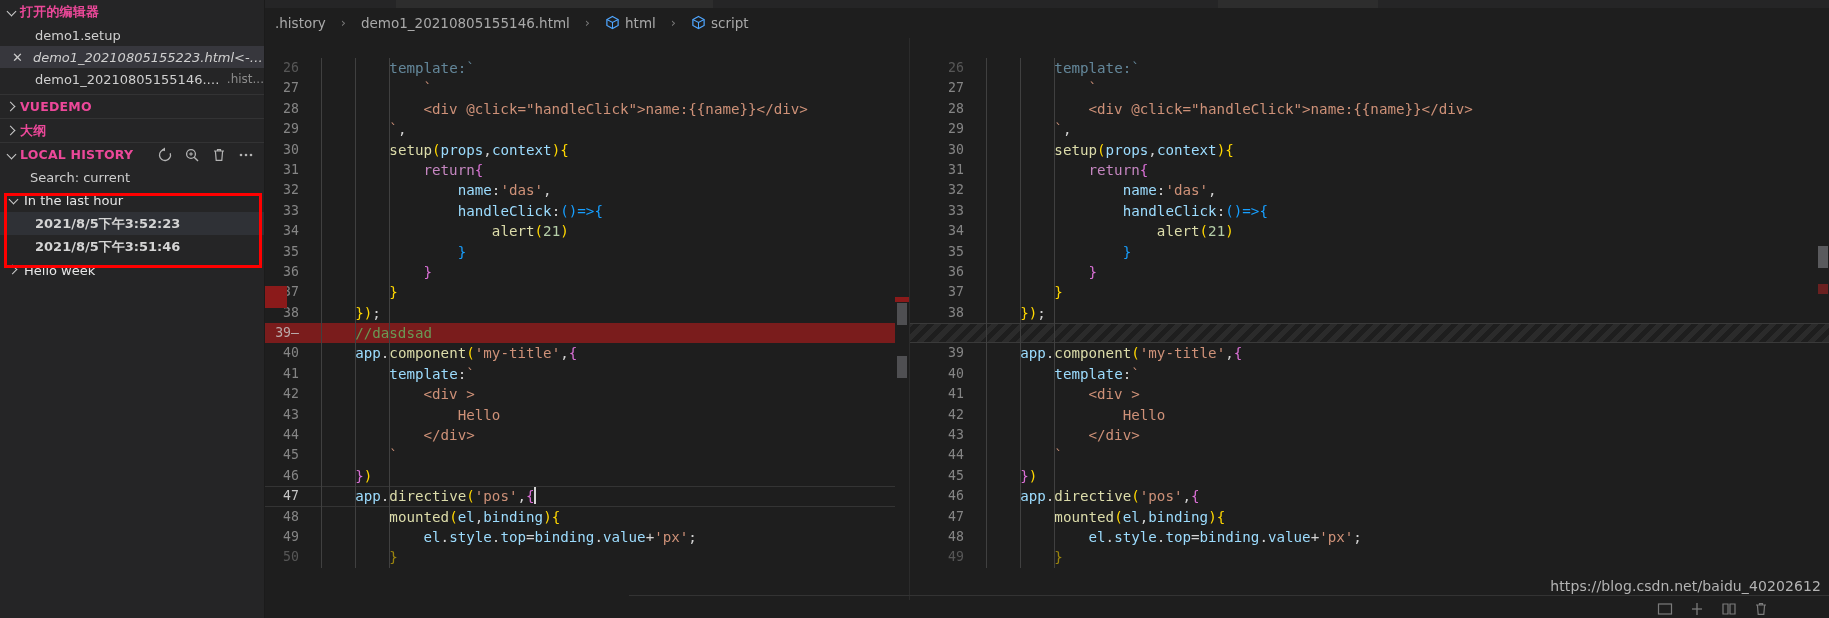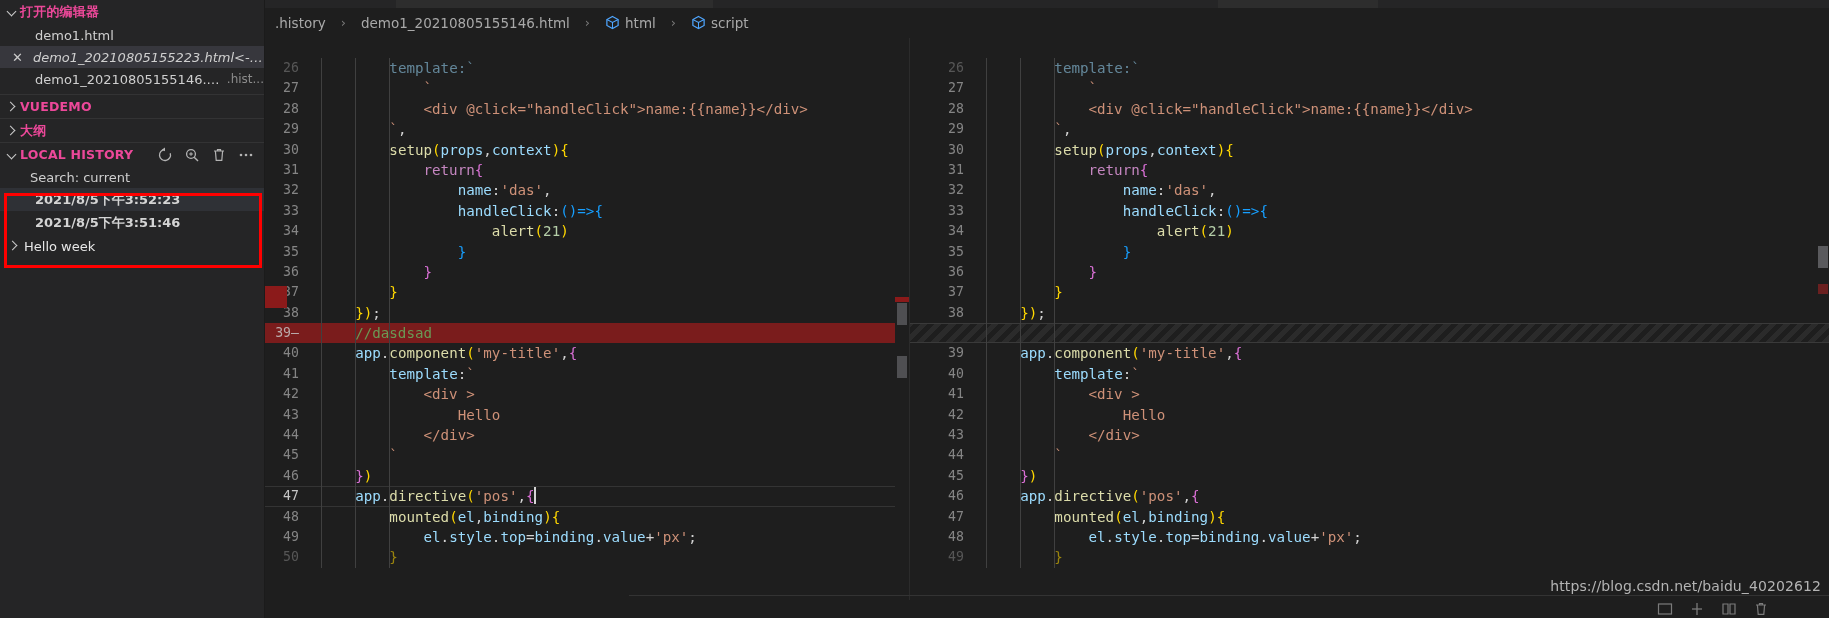--- a/index.html
+++ b/index.html
@@ -156,21 +156,21 @@
 <div class="app">
 
   <div class="sidebar">
 
     <div class="sec-header">
       <span class="twisty"></span>
       <span class="sec-title-cn">打开的编辑器</span>
     </div>
 
     <div class="row editor-file">
-      <span class="fname">demo1.html</span>
+      <span class="fname">demo1.setup</span>
     </div>
 
     <div class="row editor-file active italic">
       <span class="xclose">✕</span>
       <span class="fname">demo1_20210805155223.html&lt;-&gt;d...</span>
     </div>
 
     <div class="row editor-file">
       <span class="fname">demo1_20210805155146.html</span>
       <span class="fdim">.hist...</span>
@@ -208,20 +208,24 @@
           <circle cx="8" cy="8" r="1.3" fill="#cccccc"></circle>
           <circle cx="13" cy="8" r="1.3" fill="#cccccc"></circle>
         </svg>
       </span>
     </div>
 
     <div class="search-row">
       <span>Search: current</span>
     </div>
 
+    <div class="hist-group">
+      <span class="twisty"></span>
+      <span>In the last hour</span>
+    </div>
 
     <div class="hist-item selected">
       <span>2021/8/5下午3:52:23</span>
     </div>
     <div class="hist-item">
       <span>2021/8/5下午3:51:46</span>
     </div>
 
     <div class="hist-group">
       <span class="twisty collapsed"></span>

